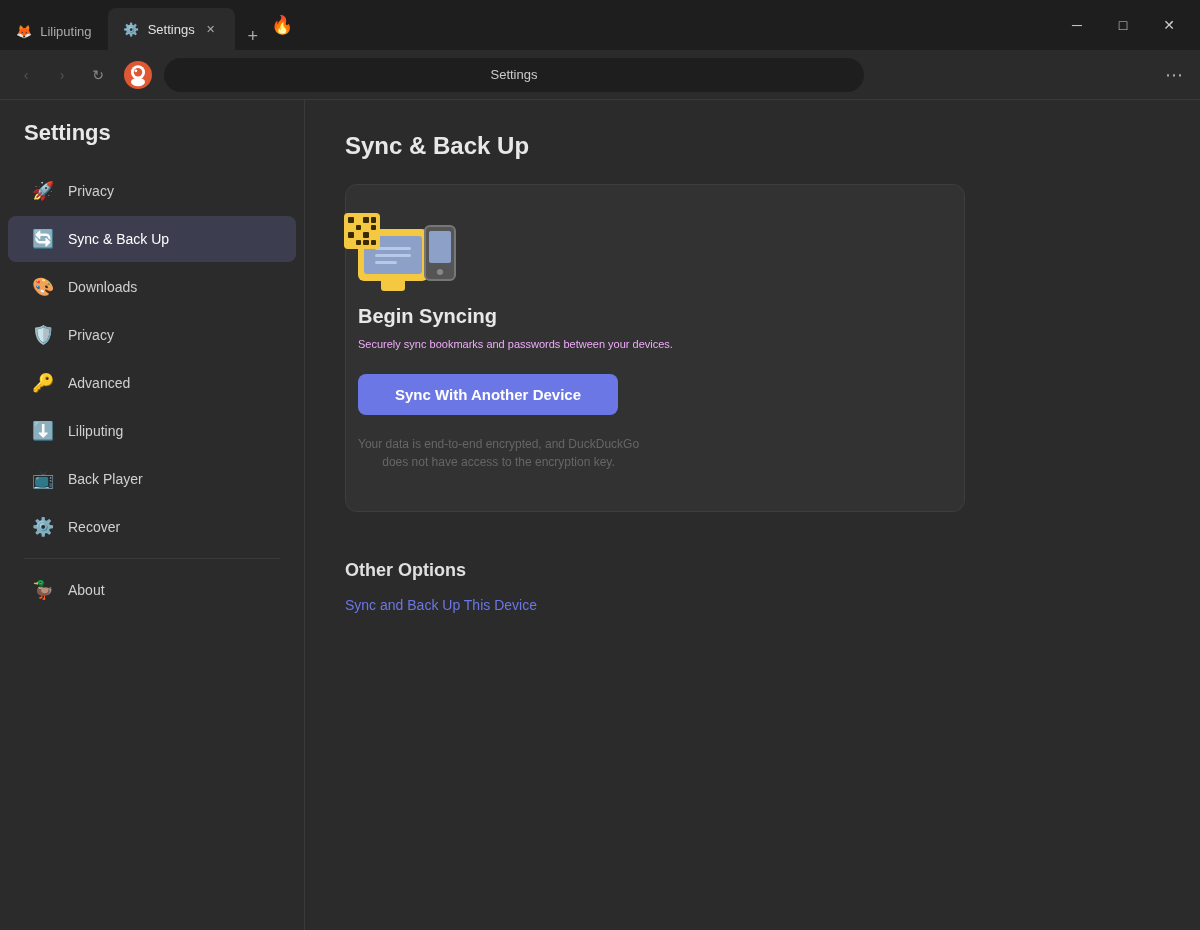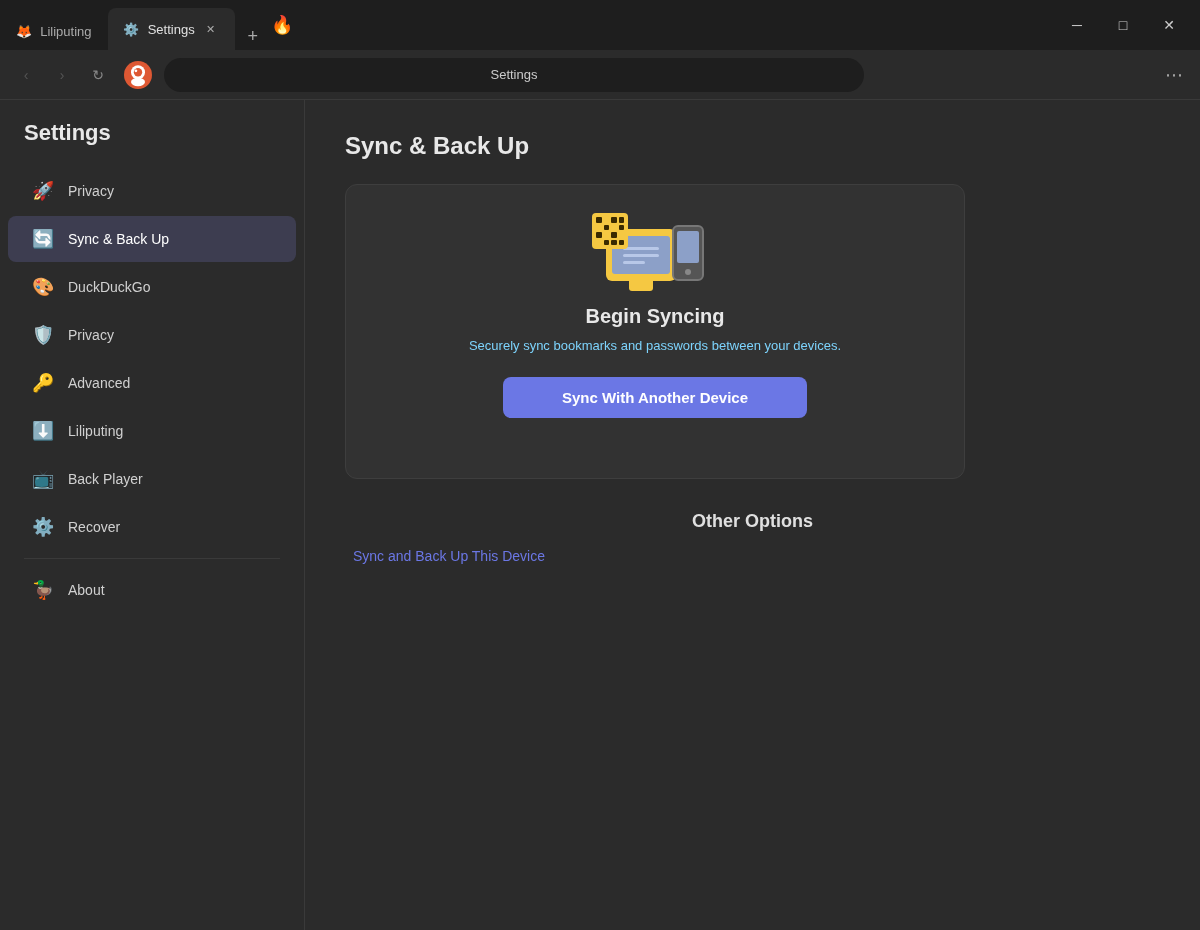--- a/index.html
+++ b/index.html
@@ -214,24 +214,24 @@
       font-weight: 600;
       color: #e8e8e8;
       margin-bottom: 24px;
     }
 
     
     .sync-card {
       background: #323232;
       border: 1px solid #3e3e3e;
       border-radius: 12px;
-      padding: 40px 28px;
+      padding: 40px 12px;
       display: flex;
       flex-direction: column;
-      align-items: center;
+      align-items: flex-start;
       max-width: 620px;
     }
     .sync-illustration {
       margin-bottom: 24px;
       display: flex;
       align-items: flex-end;
       gap: 4px;
       position: relative;
     }
     
@@ -328,61 +328,59 @@
     }
     .qr-cell.empty { background: transparent; }
 
     .sync-heading {
       font-size: 20px;
       font-weight: 700;
       color: #e8e8e8;
       margin-bottom: 10px;
     }
     .sync-subtext {
-      font-size: 13px;
-      color: #7dd3fc;
+      font-size: 11px;
+      color: #f0abfc;
       margin-bottom: 24px;
       text-align: center;
     }
     .sync-button {
       background: #6b77e5;
       color: #fff;
       border: none;
       border-radius: 8px;
       padding: 12px 32px;
       font-size: 15px;
       font-weight: 600;
       cursor: pointer;
       margin-bottom: 20px;
-      width: 304px;
+      width: 260px;
     }
     .sync-encryption-note {
       font-size: 12px;
       color: #666;
       text-align: center;
       line-height: 1.5;
     }
 
     
     .other-options-title {
       font-size: 18px;
       font-weight: 600;
       color: #e0e0e0;
-      margin-top: 32px;
+      margin-top: 48px;
       margin-bottom: 16px;
-      text-align: center;
     }
     .option-link {
       display: block;
       color: #6b77e5;
       font-size: 14px;
       text-decoration: none;
       margin-bottom: 12px;
       cursor: pointer;
-      margin-left: 8px;
     }
 
     .tab-favicon {
       font-size: 13px;
     }
   </style>
 </head>
 <body>
 
 <div class="title-bar">
@@ -434,21 +432,21 @@
     <div class="sidebar-item">
       <span class="sidebar-icon">🚀</span>
       <span>Privacy</span>
     </div>
     <div class="sidebar-item active">
       <span class="sidebar-icon">🔄</span>
       <span>Sync &amp; Back Up</span>
     </div>
     <div class="sidebar-item">
       <span class="sidebar-icon">🎨</span>
-      <span>DuckDuckGo</span>
+      <span>Downloads</span>
     </div>
     <div class="sidebar-item">
       <span class="sidebar-icon">🛡️</span>
       <span>Privacy</span>
     </div>
     <div class="sidebar-item">
       <span class="sidebar-icon">🔑</span>
       <span>Advanced</span>
     </div>
     <div class="sidebar-item">
@@ -512,18 +510,20 @@
           <div class="phone-screen"></div>
           <div class="phone-dot"></div>
         </div>
       </div>
 
       <div class="sync-heading">Begin Syncing</div>
       <div class="sync-subtext">Securely sync bookmarks and passwords between your devices.</div>
 
       <button class="sync-button">Sync With Another Device</button>
 
+      <div class="sync-encryption-note" style="white-space: pre-line;">Your data is end-to-end encrypted, and DuckDuckGo
+does not have access to the encryption key.</div>
     </div>
 
     <div class="other-options-title">Other Options</div>
     <a class="option-link">Sync and Back Up This Device</a>
   </div>
 </div>
 
 </body></html>

